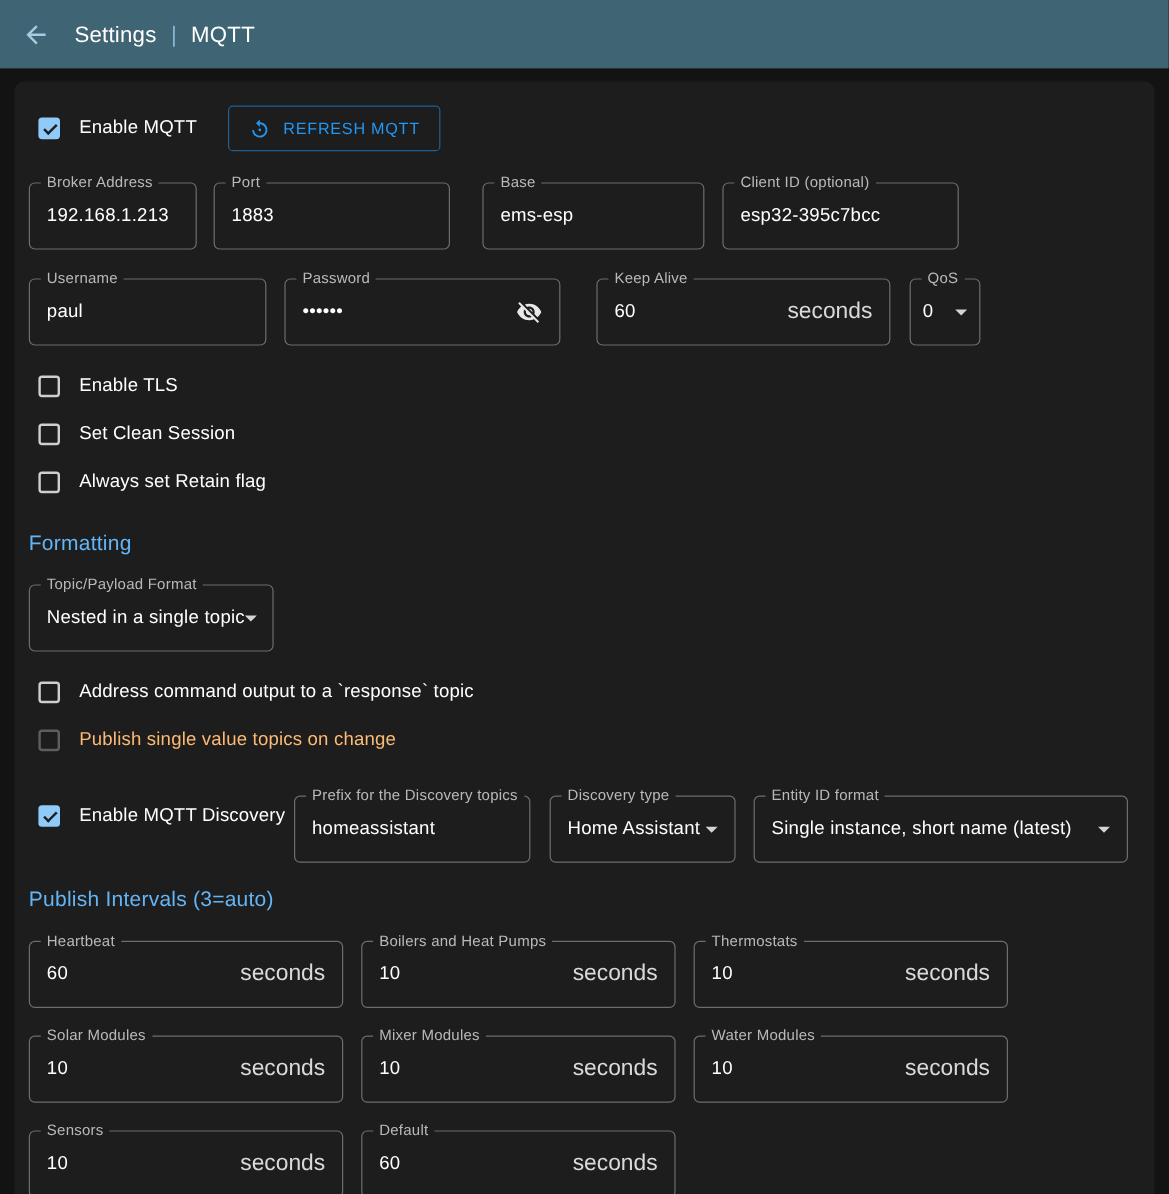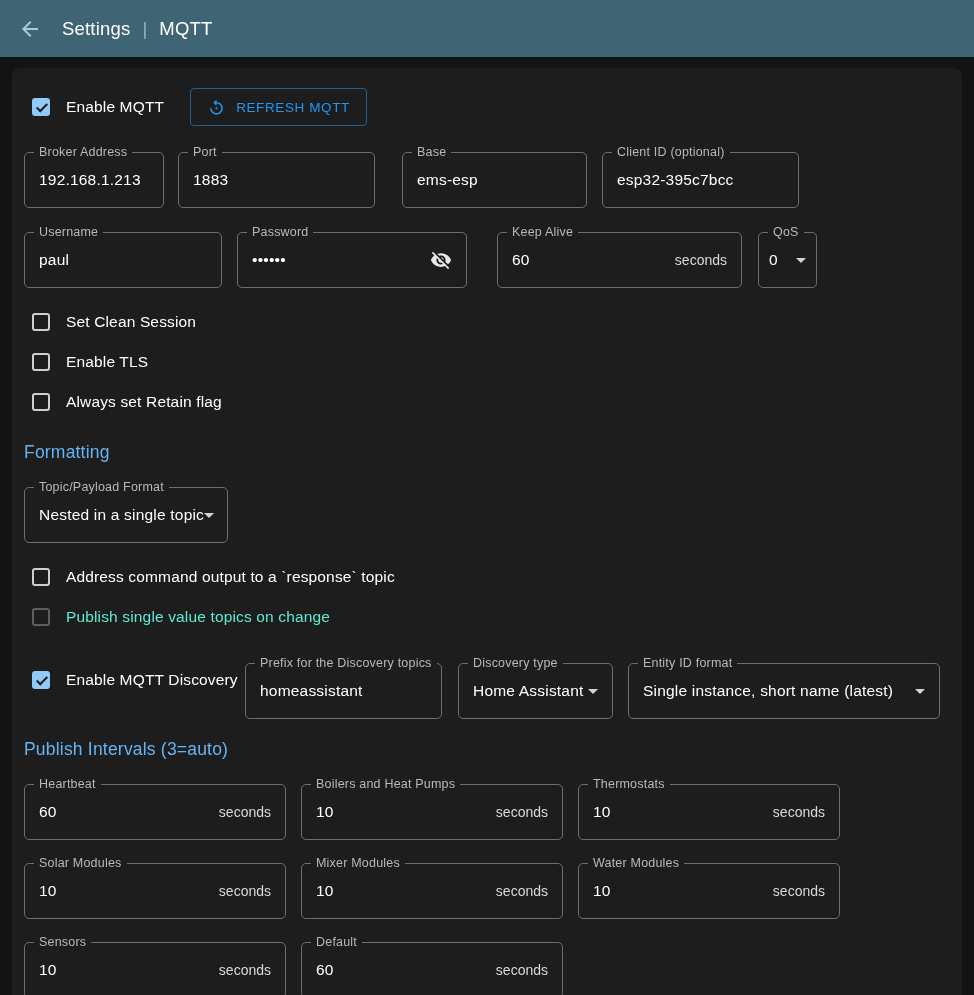--- a/index.html
+++ b/index.html
@@ -48,41 +48,41 @@
     margin:0 16px 0 8px;flex:none;position:relative;background:transparent;
   }
   .cb.checked{background:var(--check-blue);border-color:var(--check-blue);}
   .cb.checked::after{
     content:"";position:absolute;left:4.5px;top:0.5px;width:4px;height:9px;
     border:solid #1d1d1d;border-width:0 2px 2px 0;transform:rotate(45deg);
   }
   .cb.disabled{border-color:#5e5e5e;}
   .cb-label{font-size:15.5px;color:#ffffff;letter-spacing:.15px;}
   .cb-label.strong{font-weight:500;}
-  .cb-label.dim{color:#5eead4;}
+  .cb-label.dim{color:#fdba74;}
   .outlined-btn{
     margin-left:26px;display:inline-flex;align-items:center;gap:10px;
     height:38px;padding:0 16px;border-radius:4px;cursor:pointer;
     background:transparent;border:1px solid rgba(33,150,243,0.55);
     color:var(--btn-blue);font-size:13.5px;font-weight:500;letter-spacing:.6px;
     font-family:inherit;
   }
   .outlined-btn svg{fill:var(--btn-blue);}
   
   .fields-row{display:flex;margin-top:24px;}
   .field{
     position:relative;height:56px;border:1px solid var(--border);border-radius:5px;
     display:flex;align-items:center;padding:0 14px;background:transparent;
   }
   .field .flabel{
     position:absolute;top:-8px;left:9px;background:var(--card-bg);
     padding:0 5px;font-size:12.5px;color:var(--label);letter-spacing:.2px;white-space:nowrap;
   }
   .field .fvalue{font-size:15.5px;color:var(--value);letter-spacing:.2px;white-space:nowrap;}
-  .field .fsuffix{margin-left:auto;font-size:14px;color:var(--suffix);}
+  .field .fsuffix{margin-left:auto;font-size:19px;color:var(--suffix);}
   .field .arrow{
     margin-left:auto;width:0;height:0;flex:none;
     border-left:5px solid transparent;border-right:5px solid transparent;
     border-top:5.5px solid #d4d4d4;
   }
   .field.select{cursor:pointer;}
   .field .eye{margin-left:auto;cursor:pointer;display:flex;}
   .field .eye svg{fill:#e8e8e8;}
   
   .cb-list{margin-top:14px;}
@@ -177,25 +177,25 @@
     <div class="field select w59">
       <span class="flabel">QoS</span>
       <span class="fvalue">0</span>
       <span class="arrow"></span>
     </div>
   </div>
 
   <div class="cb-list">
     <div class="cb-row">
       <span class="cb"></span>
+      <span class="cb-label">Enable TLS</span>
+    </div>
+    <div class="cb-row">
+      <span class="cb"></span>
       <span class="cb-label">Set Clean Session</span>
-    </div>
-    <div class="cb-row">
-      <span class="cb"></span>
-      <span class="cb-label">Enable TLS</span>
     </div>
     <div class="cb-row">
       <span class="cb"></span>
       <span class="cb-label">Always set Retain flag</span>
     </div>
   </div>
 
   <h2 class="section-h">Formatting</h2>
 
   <div class="fields-row">

